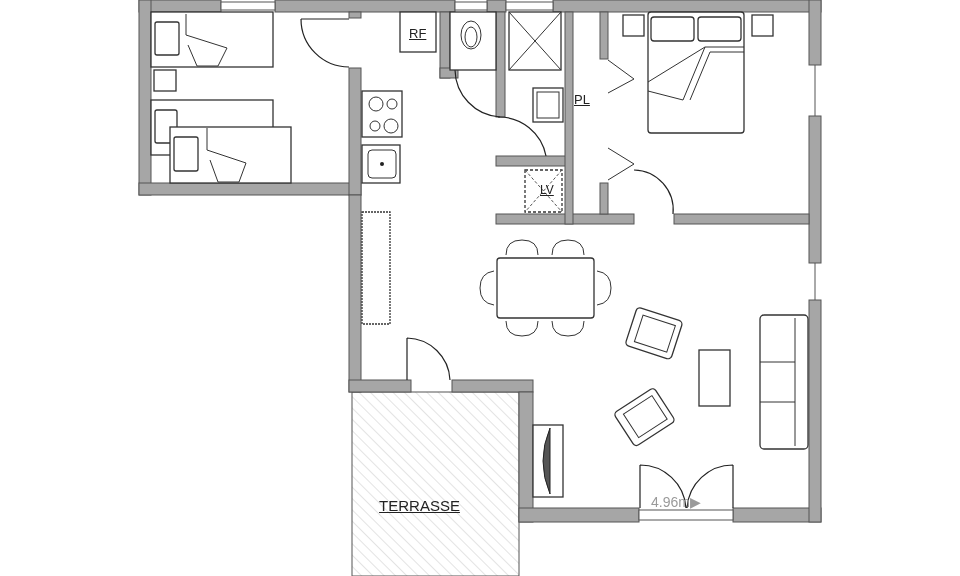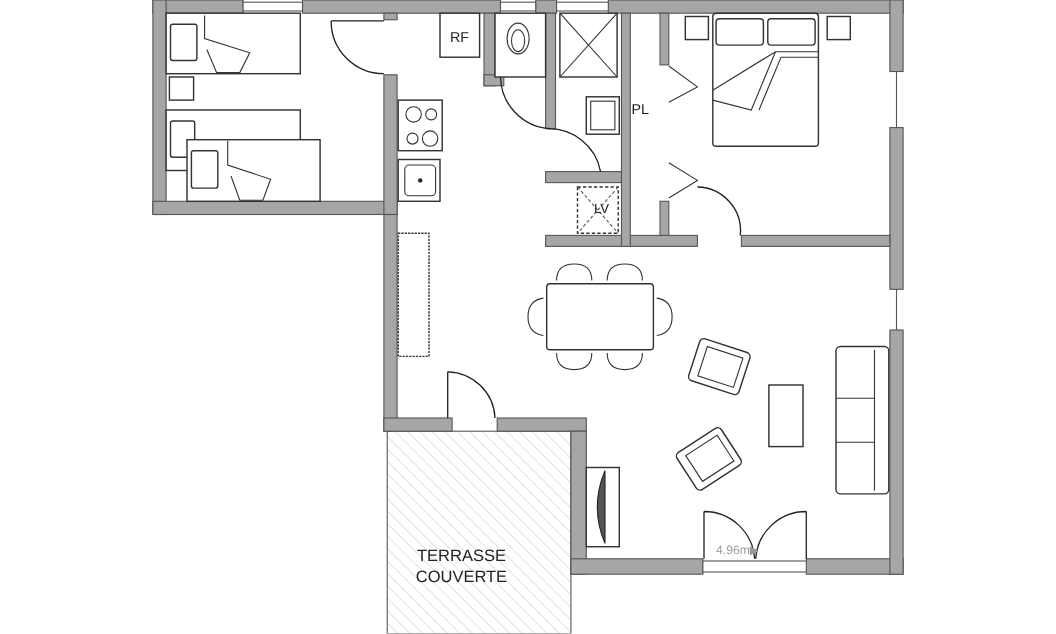--- a/index.html
+++ b/index.html
@@ -3,23 +3,23 @@
 <meta charset="utf-8">
 <style>
   html,body{margin:0;padding:0;background:#ffffff;}
   body{width:960px;height:576px;overflow:hidden;position:relative;font-family:"Liberation Sans",sans-serif;}
   svg{position:absolute;left:0;top:0;}
   .wall{fill:#a6a6a6;stroke:#555;stroke-width:1;}
   .furn{fill:#fff;stroke:#333;stroke-width:1.3;}
   .thin{fill:none;stroke:#333;stroke-width:1;}
   .door{fill:none;stroke:#222;stroke-width:1.2;}
   .win{fill:#fff;stroke:#555;stroke-width:1;}
-  .lbl{position:absolute;font-size:13px;color:#222;white-space:nowrap;}
+  .lbl{position:absolute;font-size:13px;color:#222;white-space:nowrap;text-decoration:underline;}
   .lbl-big{font-size:15px;text-align:center;line-height:19px;}
-  .dim{position:absolute;font-size:11px;color:#9a9a9a;}
+  .dim{position:absolute;font-size:14px;color:#9a9a9a;}
 </style>
 </head>
 <body>
 
 <svg width="960" height="576" viewBox="0 0 960 576">
   <defs>
     <pattern id="hatch" width="8" height="8" patternUnits="userSpaceOnUse" patternTransform="rotate(-45)">
       <line x1="0" y1="0" x2="0" y2="8" stroke="#c8c8c8" stroke-width="1"></line>
     </pattern>
   </defs>
@@ -180,18 +180,17 @@
     <path class="door" d="M407 338 L407 380 M407 338 A44 44 0 0 1 450 380"></path>
   </g>
 </svg>
 
 <span class="lbl" style="left:409px;top:26px;">RF</span>
 <span class="lbl" style="left:574px;top:92px;text-align:center;">PL</span>
 <span class="lbl" style="left:540px;top:183px;font-size:12px;">LV</span>
 
 <div class="lbl lbl-big" style="left:352px;top:496px;width:135px;">
   <div>TERRASSE</div>
-  <div>COUVERTE</div>
 </div>
 
 <div class="dim" style="left:651px;top:494px;">
   <span>4.96m</span><span>▶</span>
 </div>
 
 </body></html>

